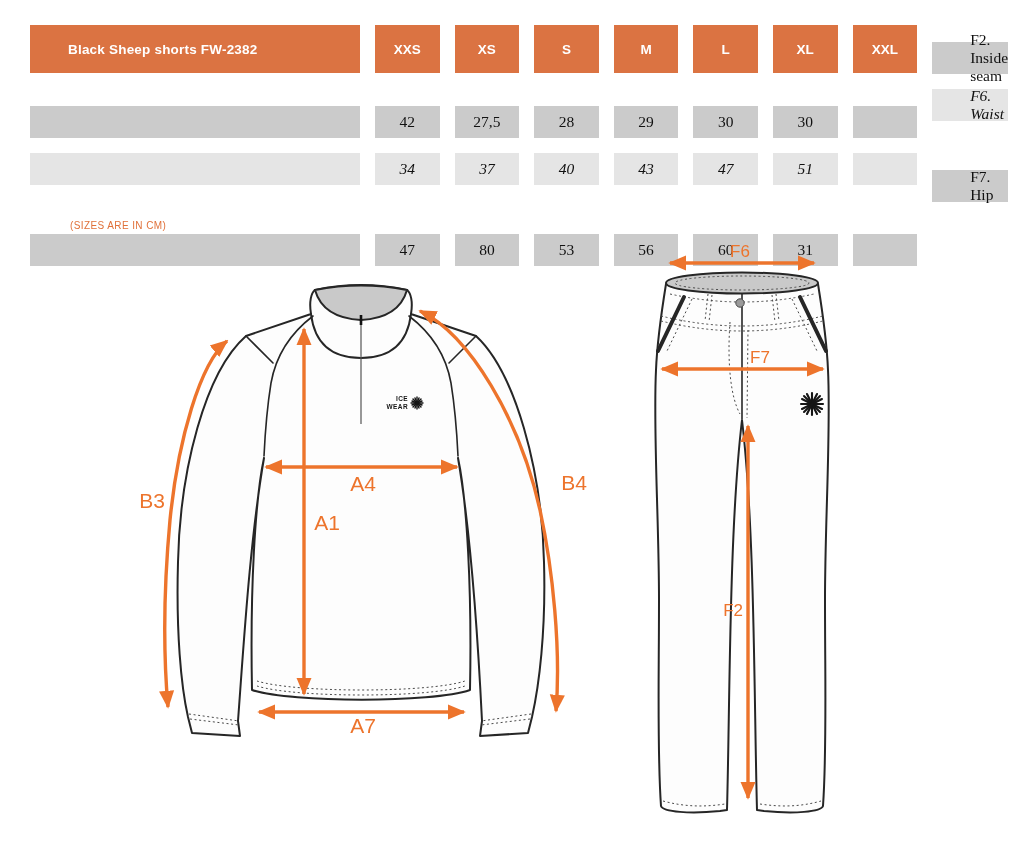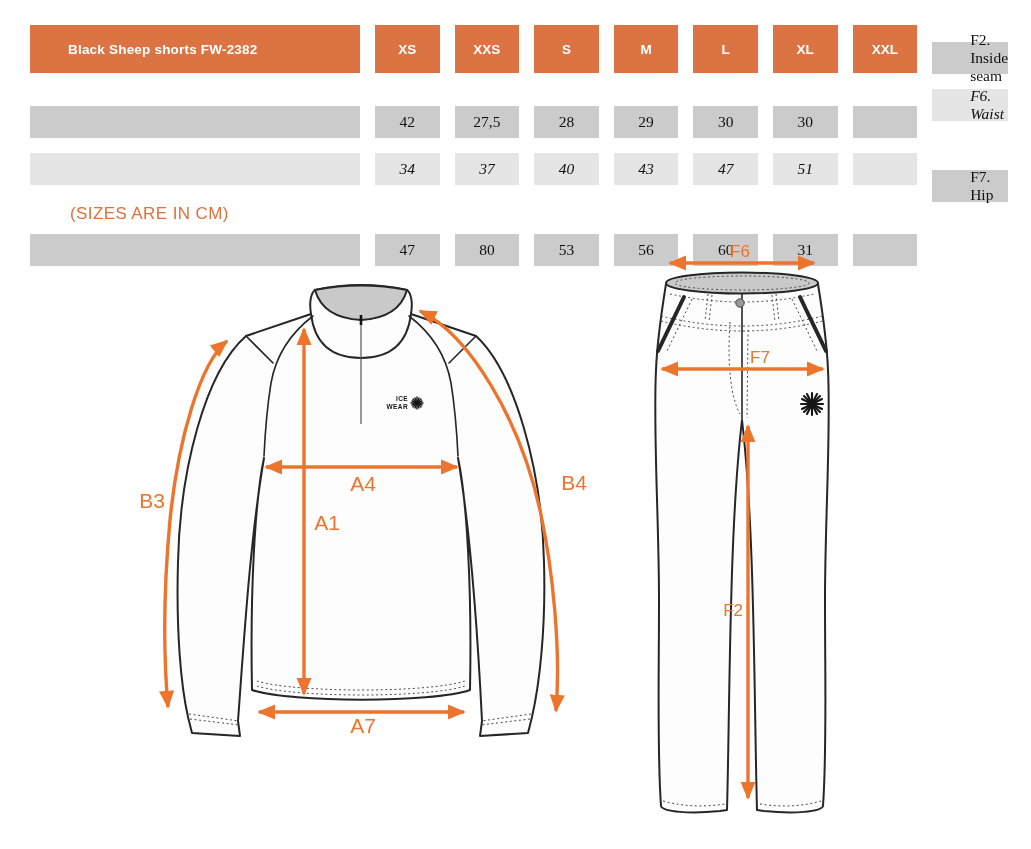--- a/index.html
+++ b/index.html
@@ -17,22 +17,22 @@
   .hcell{background:var(--header_bg);color:#fff;font-weight:bold;font-size:13.5px;
          height:48px;display:flex;align-items:center;justify-content:center;}
   .hcell.title{justify-content:flex-start;padding-left:38px;letter-spacing:.2px;}
   .bcell{height:32px;display:flex;align-items:center;justify-content:center;
          font-family:"Liberation Serif",serif;font-size:15.5px;color:#111;}
   .bcell.label{justify-content:flex-start;padding-left:38px;}
   .r0 .bcell,.r2 .bcell{background:var(--row_dark);margin-top:17px;}
   .r1 .bcell{background:var(--row_light);font-style:italic;}
   .trow{display:contents;}
   
-  #units-note{position:absolute;left:70px;top:204px;color:var(--accent_text);
-              font-size:17px;letter-spacing:.4px;font-weight:normal;}
+  #units-note{position:absolute;left:70px;top:220px;color:var(--accent_text);
+              font-size:10px;letter-spacing:.4px;font-weight:normal;}
   
   #diagram{position:absolute;left:0;top:0;width:1031px;height:849px;}
   .garment{fill:var(--garment_fill);stroke:var(--outline);stroke-width:2;
            stroke-linejoin:round;stroke-linecap:round;}
   .seam{fill:none;stroke:var(--outline);stroke-width:1.6;stroke-linecap:round;}
   .thickline{fill:none;stroke:var(--outline);stroke-width:4;stroke-linecap:round;}
   .stitch{fill:none;stroke:#4a4a4a;stroke-width:1;stroke-dasharray:2 2.6;}
   .arrow{fill:none;stroke:var(--arrow);stroke-width:3.4;}
   .lblA{fill:var(--arrow);font-family:"Liberation Sans",sans-serif;font-size:21px;}
   .lblF{fill:var(--arrow);font-family:"Liberation Sans",sans-serif;font-size:17px;}
@@ -40,22 +40,22 @@
            font-weight:bold;letter-spacing:.4px;}
   .snow{stroke:#151515;stroke-width:2.1;stroke-linecap:round;}
 </style>
 </head>
 <body>
 
 <div id="stage">
 
   <div id="size-table">
     <div class="hcell title">Black Sheep shorts FW-2382</div>
+    <div class="hcell">XXS</div>
     <div class="hcell">XS</div>
-    <div class="hcell">XXS</div>
     <div class="hcell">S</div>
     <div class="hcell">M</div>
     <div class="hcell">L</div>
     <div class="hcell">XL</div>
     <div class="hcell">XXL</div>
 
     <div class="trow r0">
       <div class="bcell label">F2. Inside seam</div>
       <div class="bcell"></div>
       <div class="bcell">42</div>

